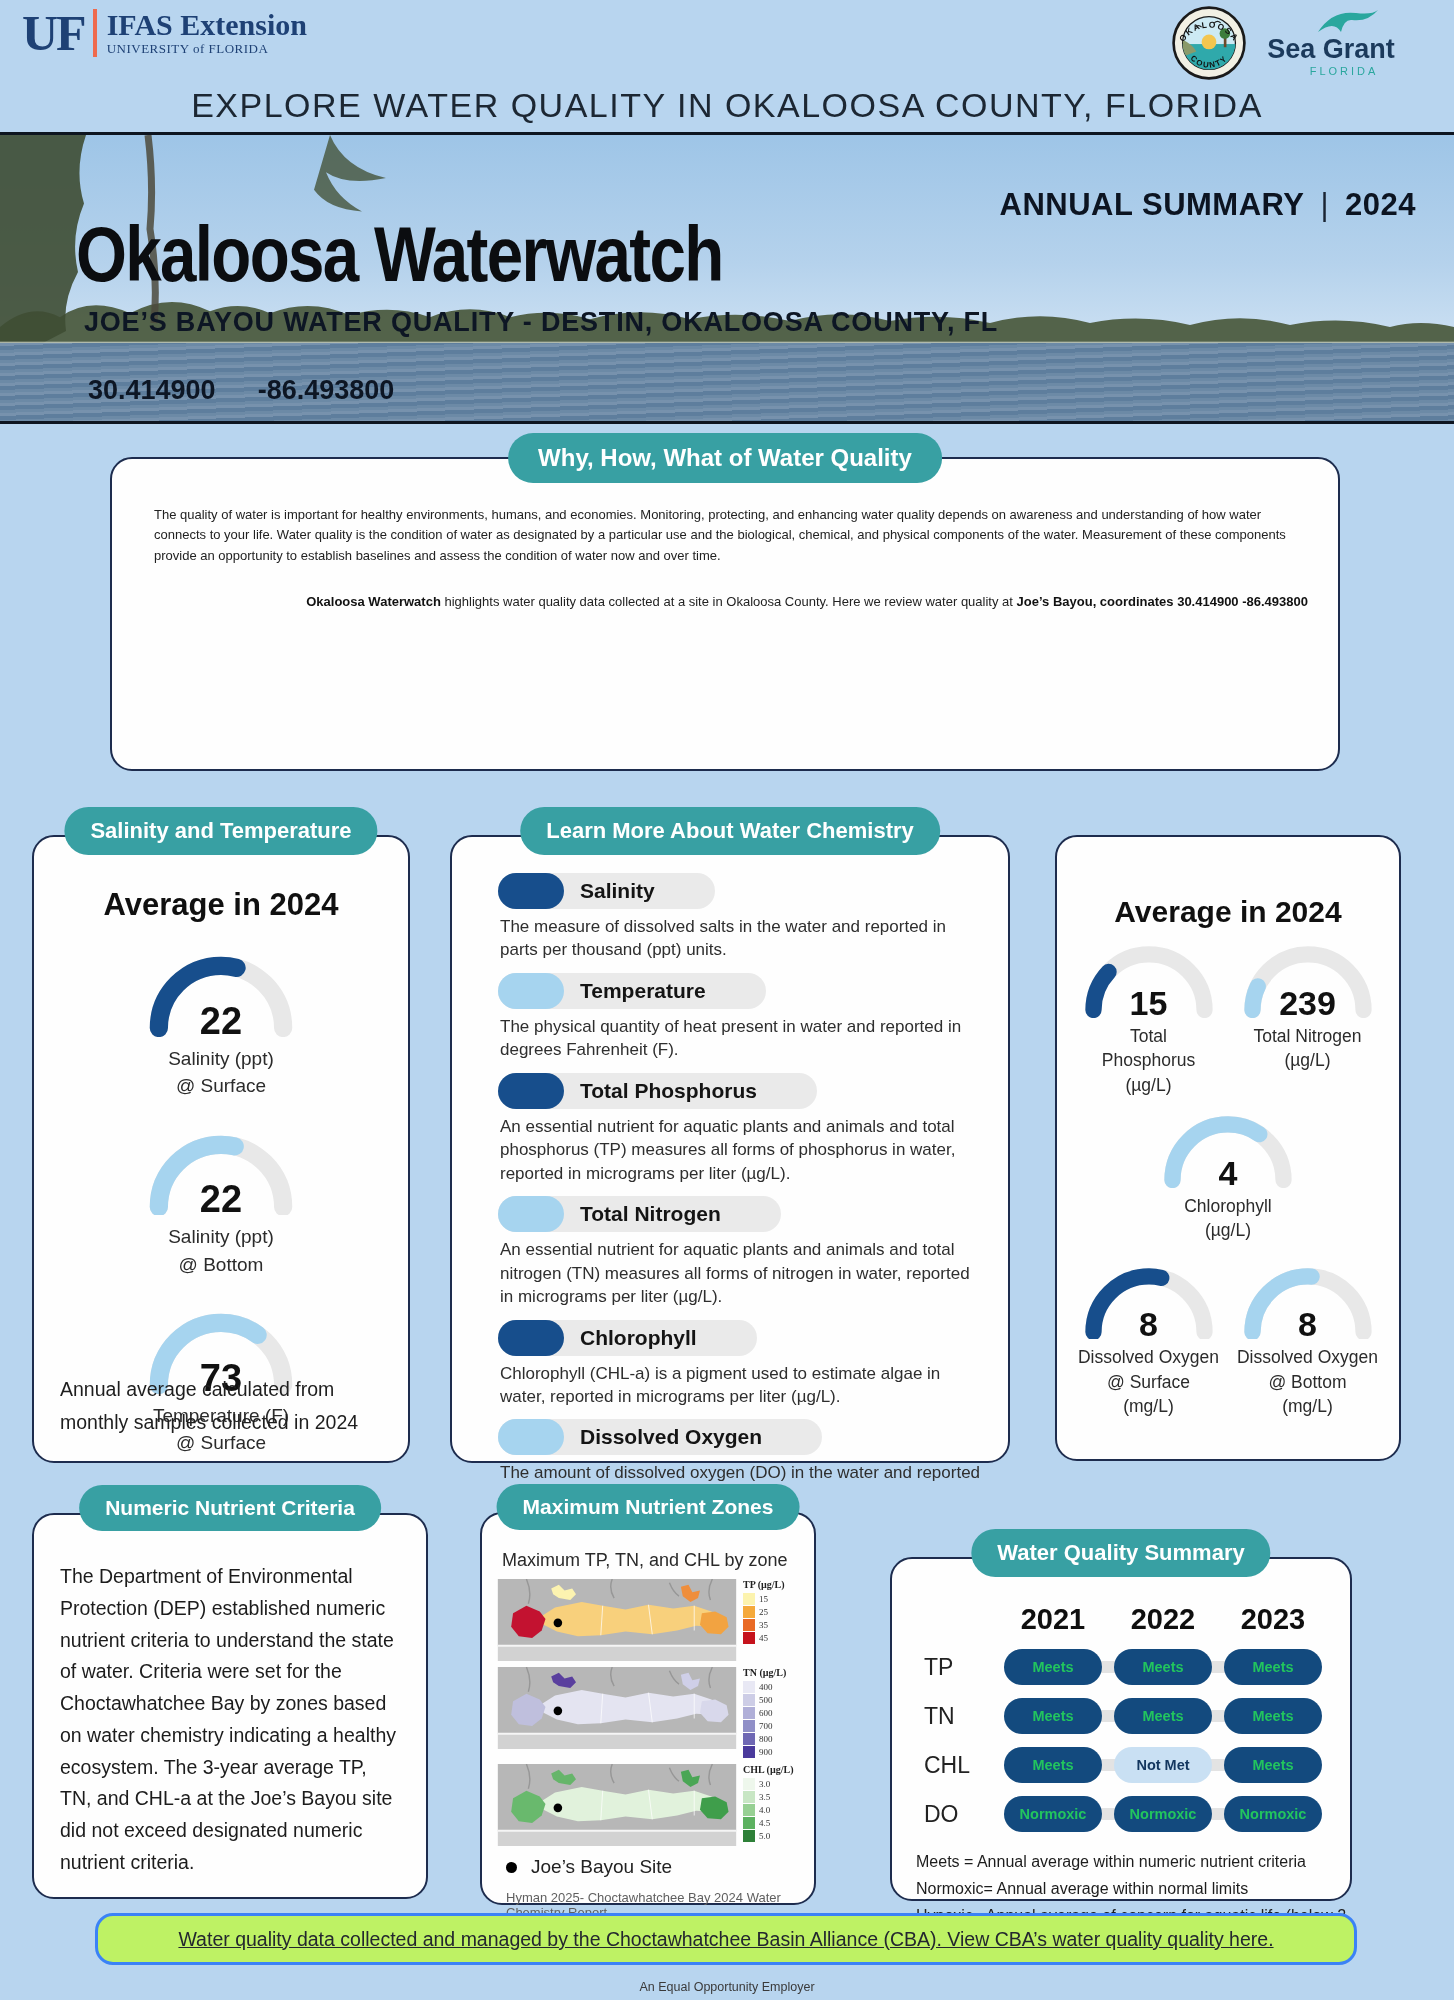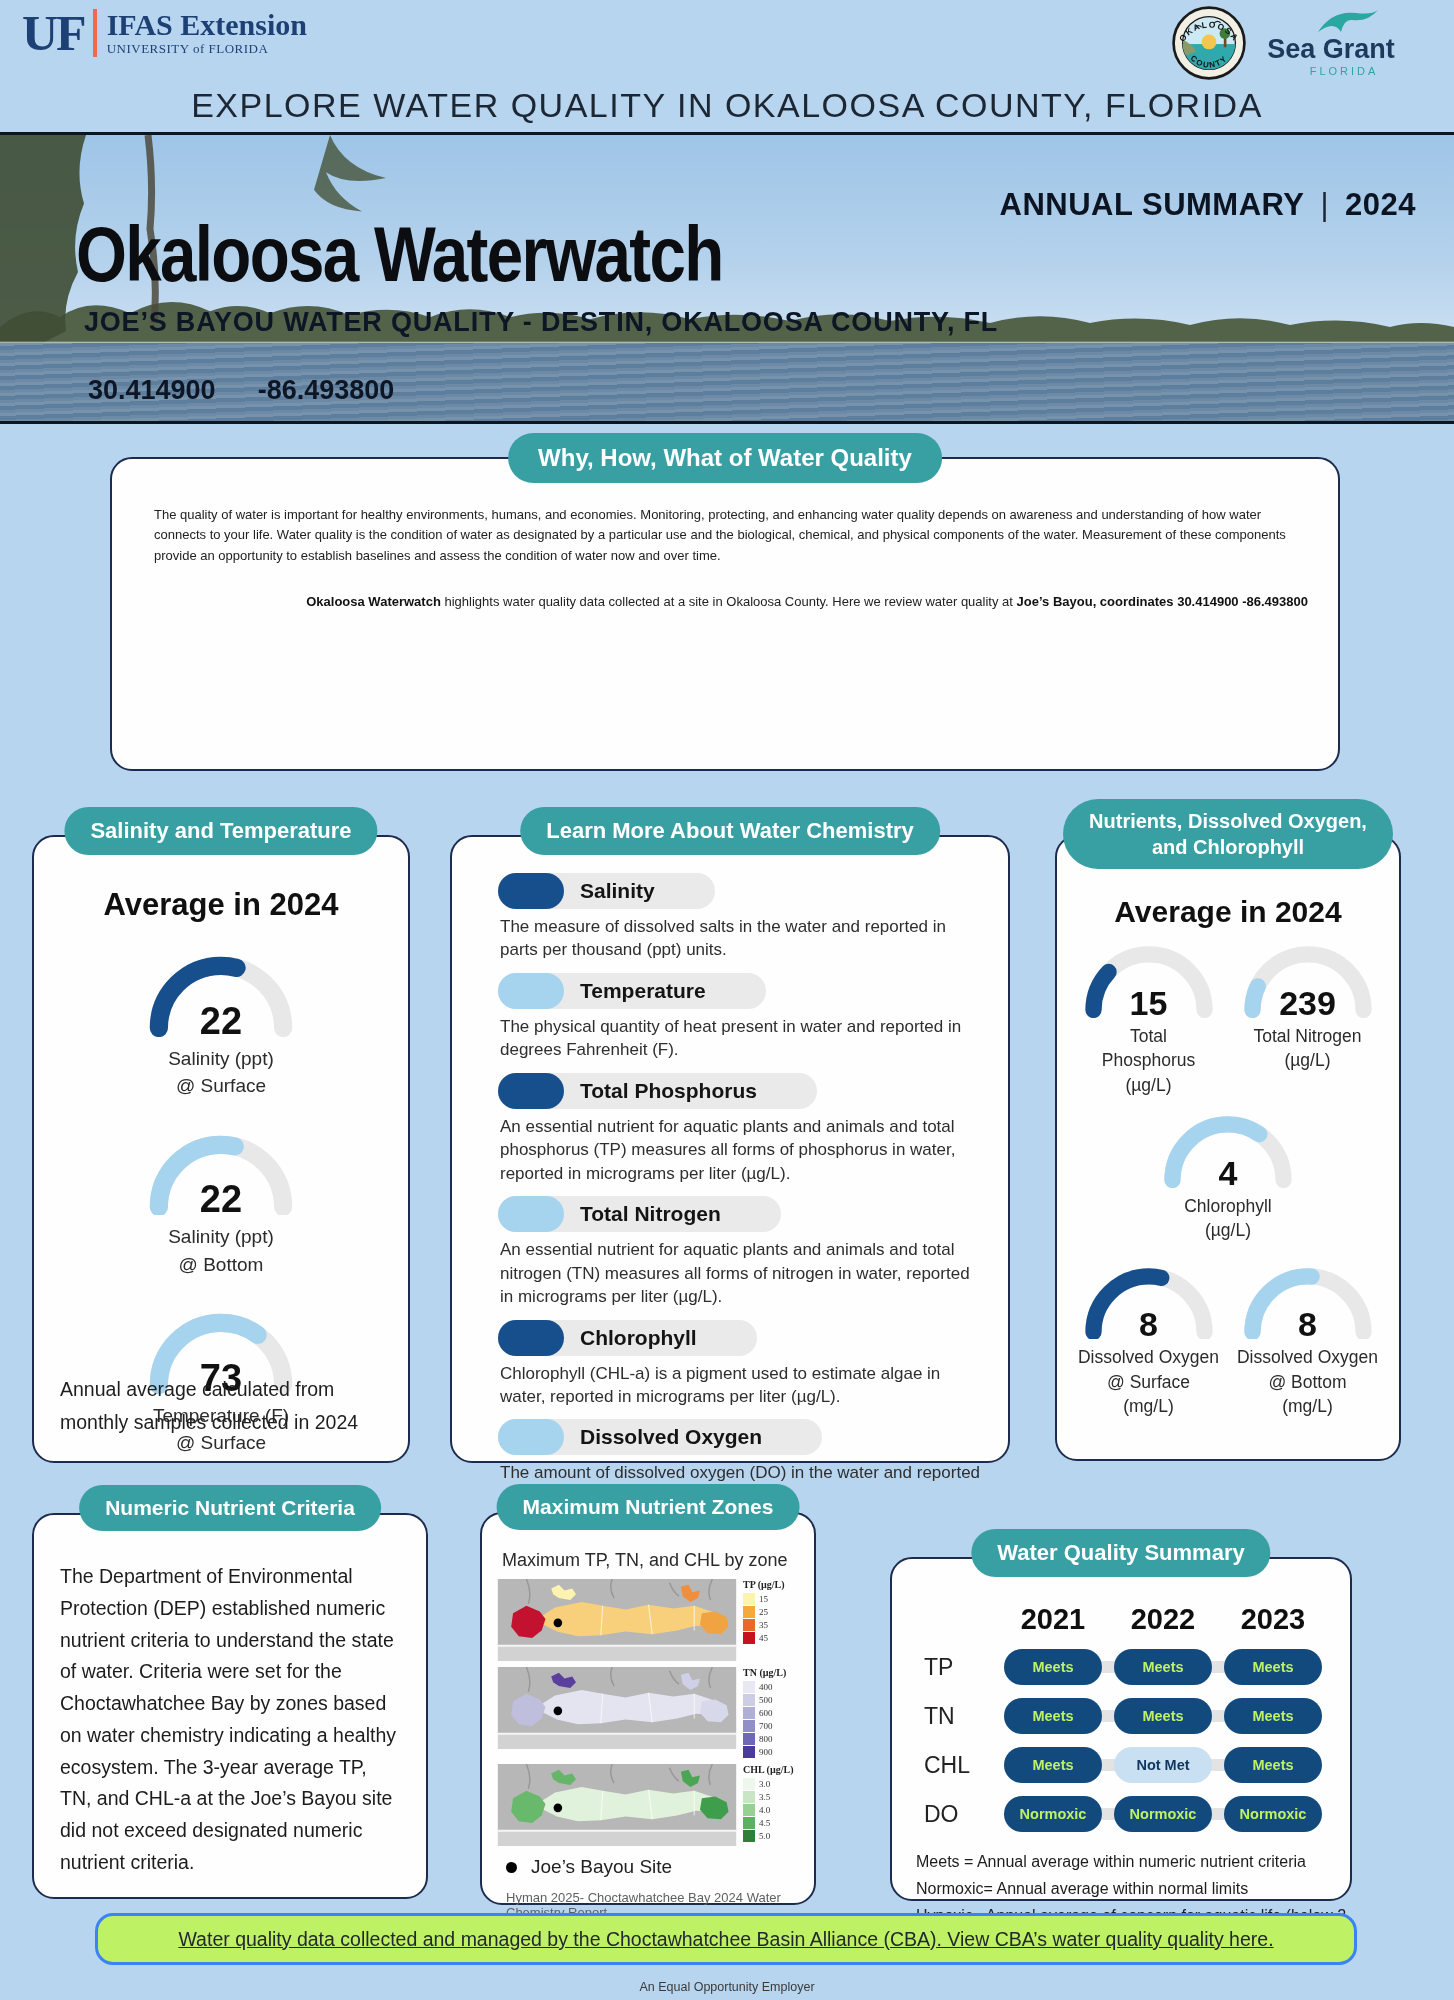--- a/index.html
+++ b/index.html
@@ -97,21 +97,21 @@
   .site-label { font-size:19px; color:#222; }
   .citation { font-size:13px; color:#5f5f5f; margin:12px 0 0 10px; }
 
   
   .summary-table { display:grid; grid-template-columns:86px 110px 110px 110px; margin:44px 0 0 20px; row-gap:13px; align-items:center; }
   .year-head { font-size:29px; font-weight:700; color:#0f0f0f; text-align:center; }
   .param { font-size:23px; color:#222; padding-left:12px; }
   .badge-cell { position:relative; display:flex; justify-content:center; }
   .badge-cell.conn::after { content:""; position:absolute; right:-26px; top:50%; transform:translateY(-50%); width:52px; height:12px; background:#e3e3e3; z-index:0; }
   .badge { position:relative; z-index:1; min-width:98px; padding:10px 8px; border-radius:20px; text-align:center; font-size:14.5px; font-weight:700; }
-  .badge-dark { background:#134a7e; color:#bef264; }
+  .badge-dark { background:#134a7e; color:#22c55e; }
   .badge-light { background:#c9e0f3; color:#13365f; }
   .summary-legend { margin:16px 0 0 24px; font-size:16px; line-height:1.7; color:#1d1d1d; }
 
   
   .footer-bar { position:absolute; left:95px; top:1913px; width:1262px; height:52px; background:#bef264; border:3px solid #3b82f6; border-radius:18px; display:flex; align-items:center; justify-content:center; }
   .footer-bar a { font-size:19.5px; color:#23272e; text-decoration:underline; }
   .eoe { position:absolute; top:1980px; left:0; width:100%; text-align:center; font-size:12.5px; color:#3a3a3a; }
 </style>
 </head>
 <body>
@@ -299,24 +299,20 @@
         <div class="term-pill">
             <span class="term-chip chip-light"></span>
             <span class="term-name">Dissolved Oxygen</span>
           </div>
         <div class="term-desc">The amount of dissolved oxygen (DO) in the water and reported as milligrams per liter (mg/L).</div>
       </div>
     </div>
   </div>
 
   <div class="card nut-body" style="left:1055px; top:835px; width:346px; height:626px;">
-    <div class="pill pill-2line">
-      <span style="display:block">Nutrients, Dissolved Oxygen,</span>
-      <span style="display:block">and Chlorophyll</span>
-    </div>
     <div class="avg-head" style="font-size:30px;">Average in 2024</div>
     <div class="nut-row">
       <div>
         <div class="gauge">
             <svg viewBox="0 0 140 78">
               <path class="gtrack" d="M 12 70 A 58 58 0 0 1 128 70"></path>
               <path class="gfill stroke-dark" d="M 12 70 A 58 58 0 0 1 128 70" stroke-dasharray="43.7 400"></path>
             </svg>
           <div class="gauge-value">15</div>
           </div>

